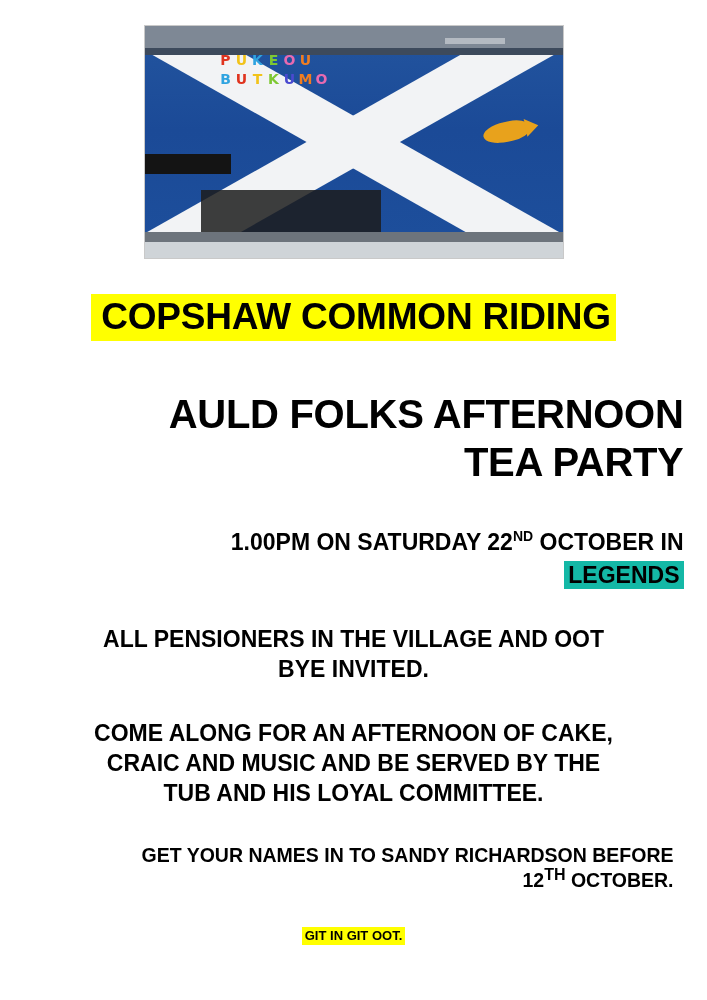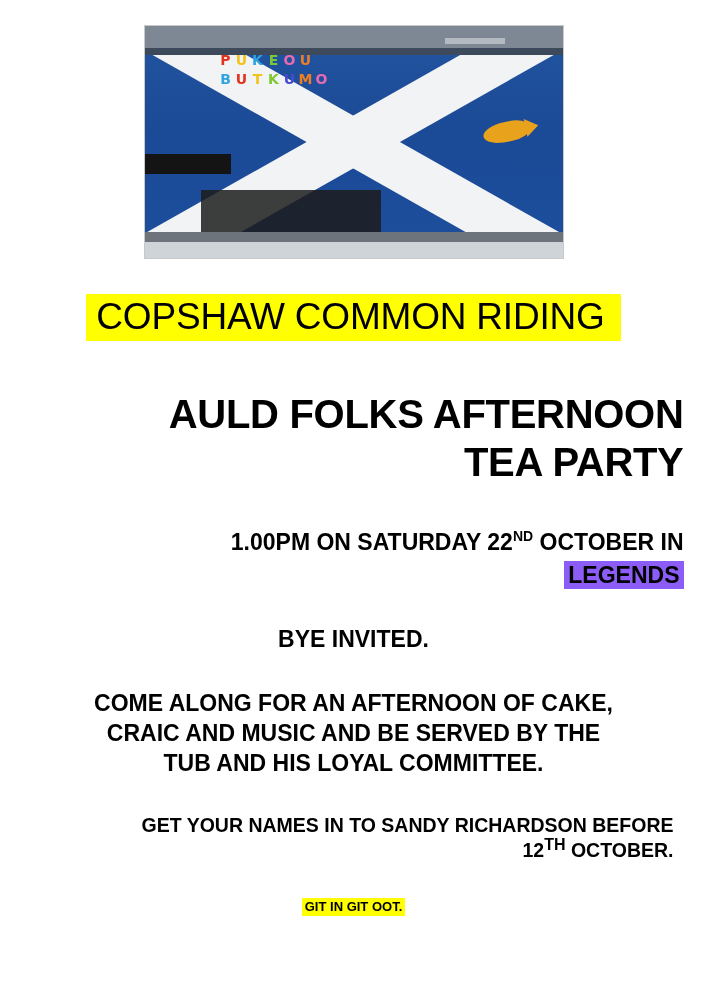--- a/index.html
+++ b/index.html
@@ -147,23 +147,23 @@
   .photo-speck {
     position: absolute;
     background: #e9ecef;
     opacity: .5;
   }
 
   
   .title-highlight {
     margin-top: 36px;
     background: #ffff00;
-    padding: 2px 16px 4px 10px;
+    padding: 2px 5px 4px 10px;
     font-size: 37px;
-    font-weight: normal;
+    font-weight: bold;
     letter-spacing: -0.2px;
     line-height: 1.12;
     white-space: nowrap;
   }
 
   .headline {
     margin-top: 50px;
     font-size: 40px;
     font-weight: bold;
     line-height: 1.18;
@@ -180,21 +180,21 @@
     line-height: 1.25;
     width: 660px;
   }
   .when-line sup {
     font-size: 14px;
     vertical-align: super;
     line-height: 0;
   }
   .venue {
     display: inline-block;
-    background: #8b5cf6;
+    background: #14b8a6;
     color: #000000;
     padding: 0 4px;
     font-size: 23px;
     font-weight: bold;
     margin-top: 4px;
   }
 
   .para {
     margin-top: 30px;
     font-size: 23px;
@@ -276,20 +276,21 @@
   </div>
 
   <div class="when-line">
     <span>1.00PM ON SATURDAY 22</span><sup>ND</sup><span> OCTOBER IN</span>
     <div>
       <span class="venue">LEGENDS</span>
     </div>
   </div>
 
   <div class="para invite">
+    <div>ALL PENSIONERS IN THE VILLAGE AND OOT</div>
     <div>BYE INVITED.</div>
   </div>
 
   <div class="para come">
     <div>COME ALONG FOR AN AFTERNOON OF CAKE,</div>
     <div>CRAIC AND MUSIC AND BE SERVED BY THE</div>
     <div>TUB AND HIS LOYAL COMMITTEE.</div>
   </div>
 
   <div class="names">

